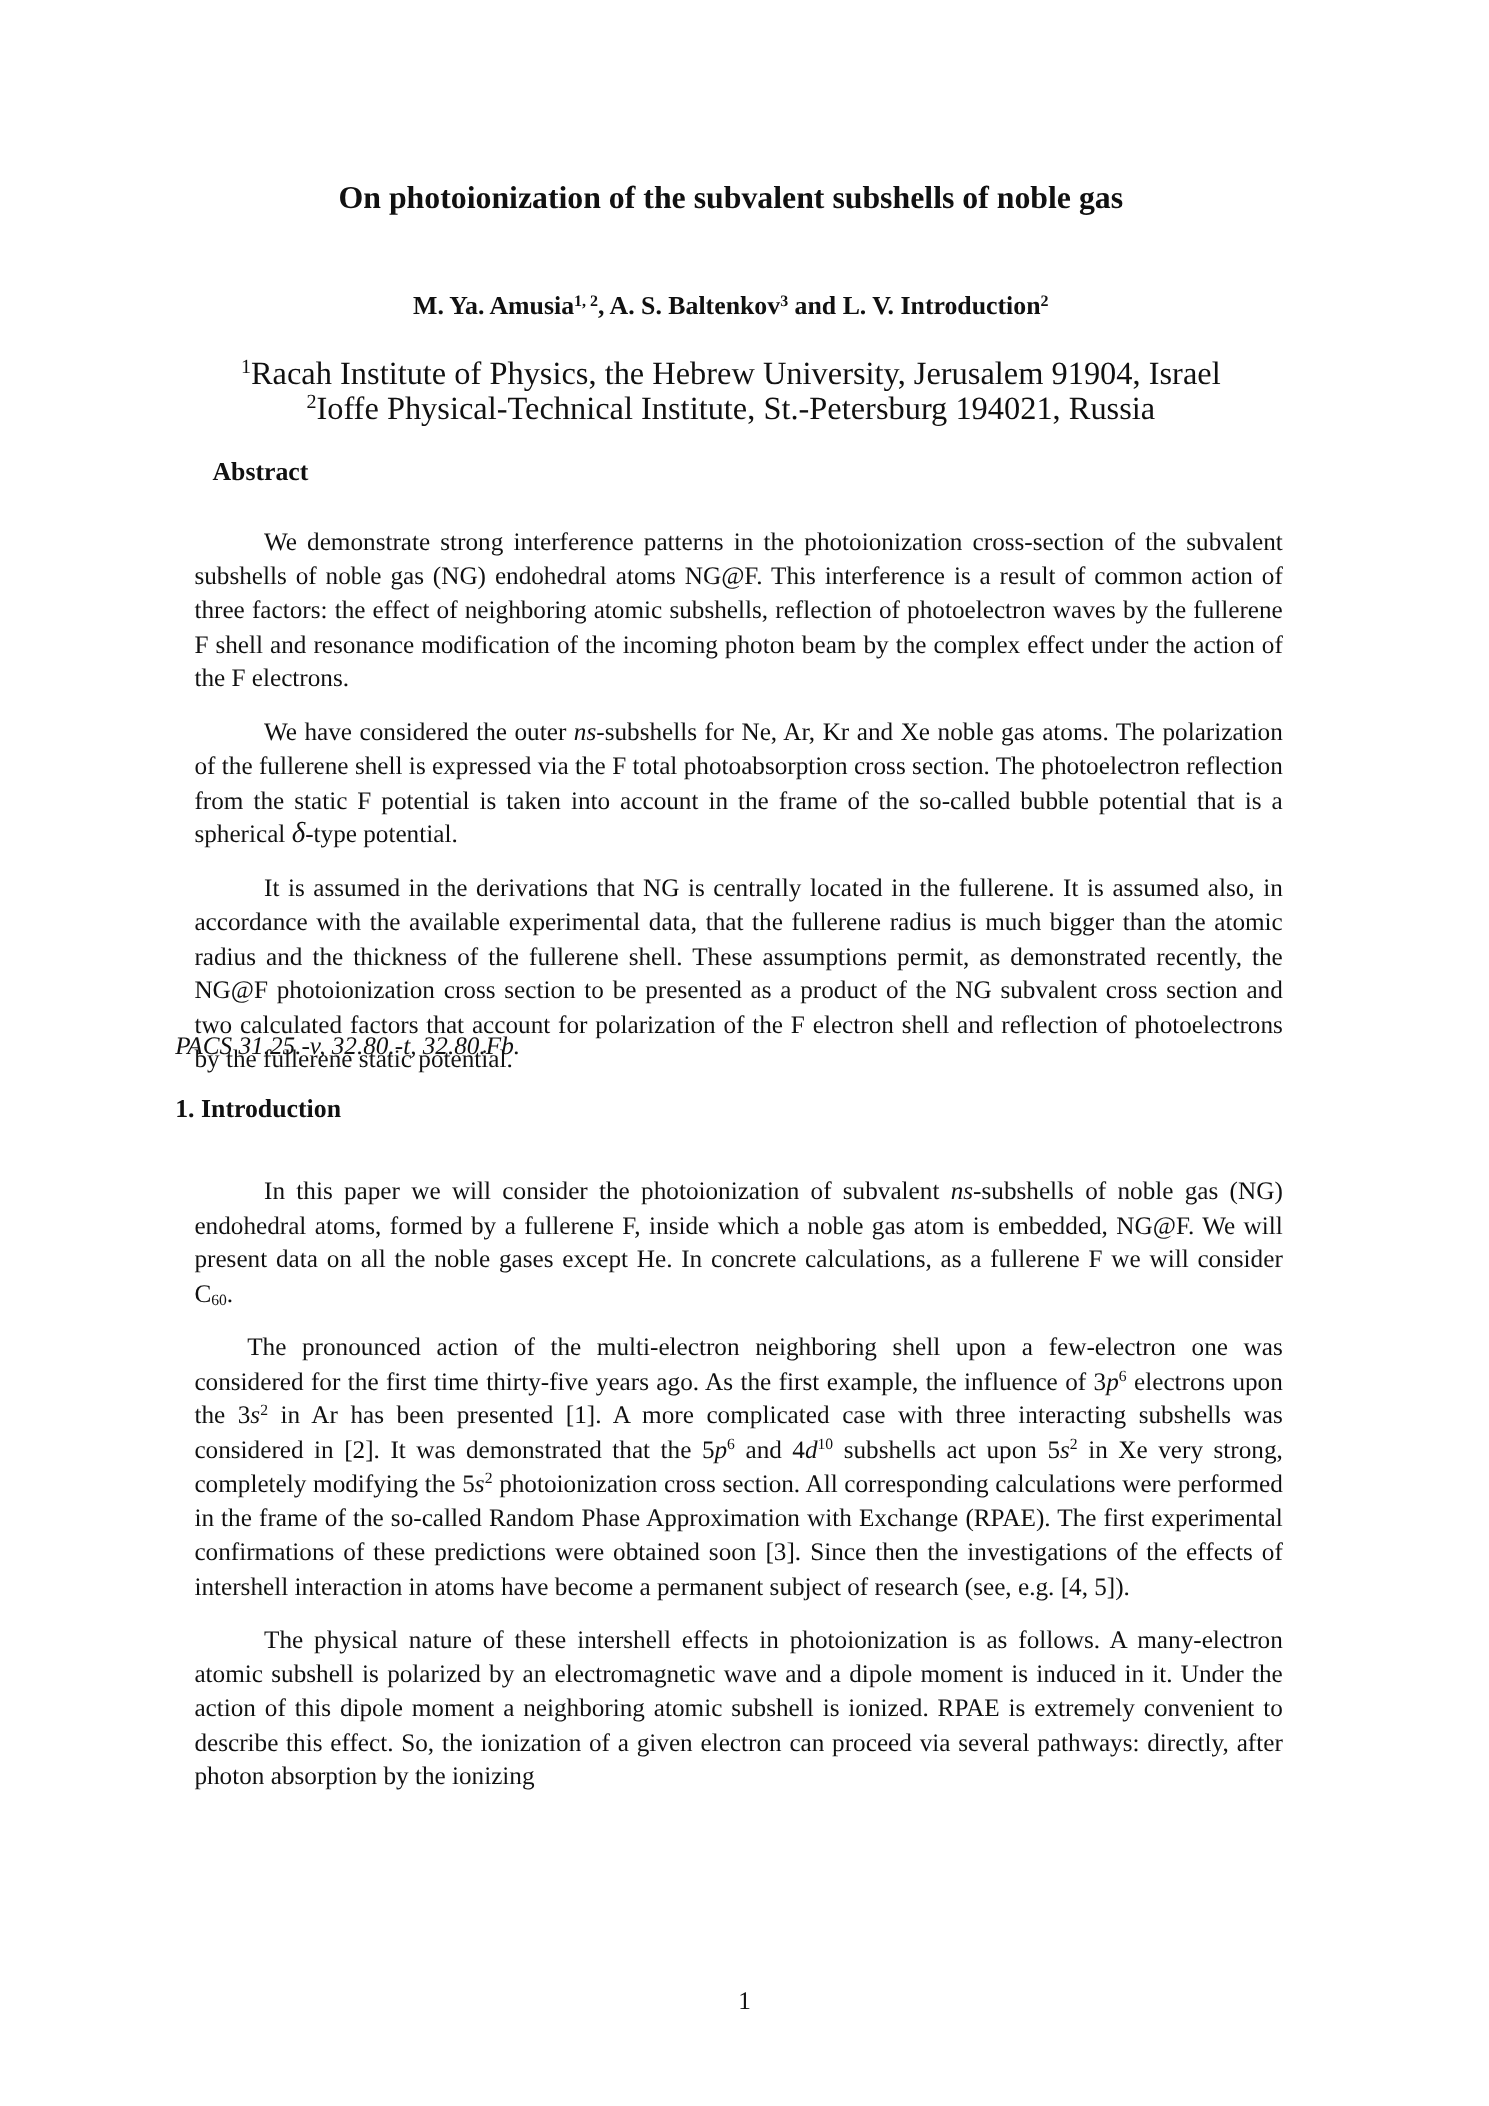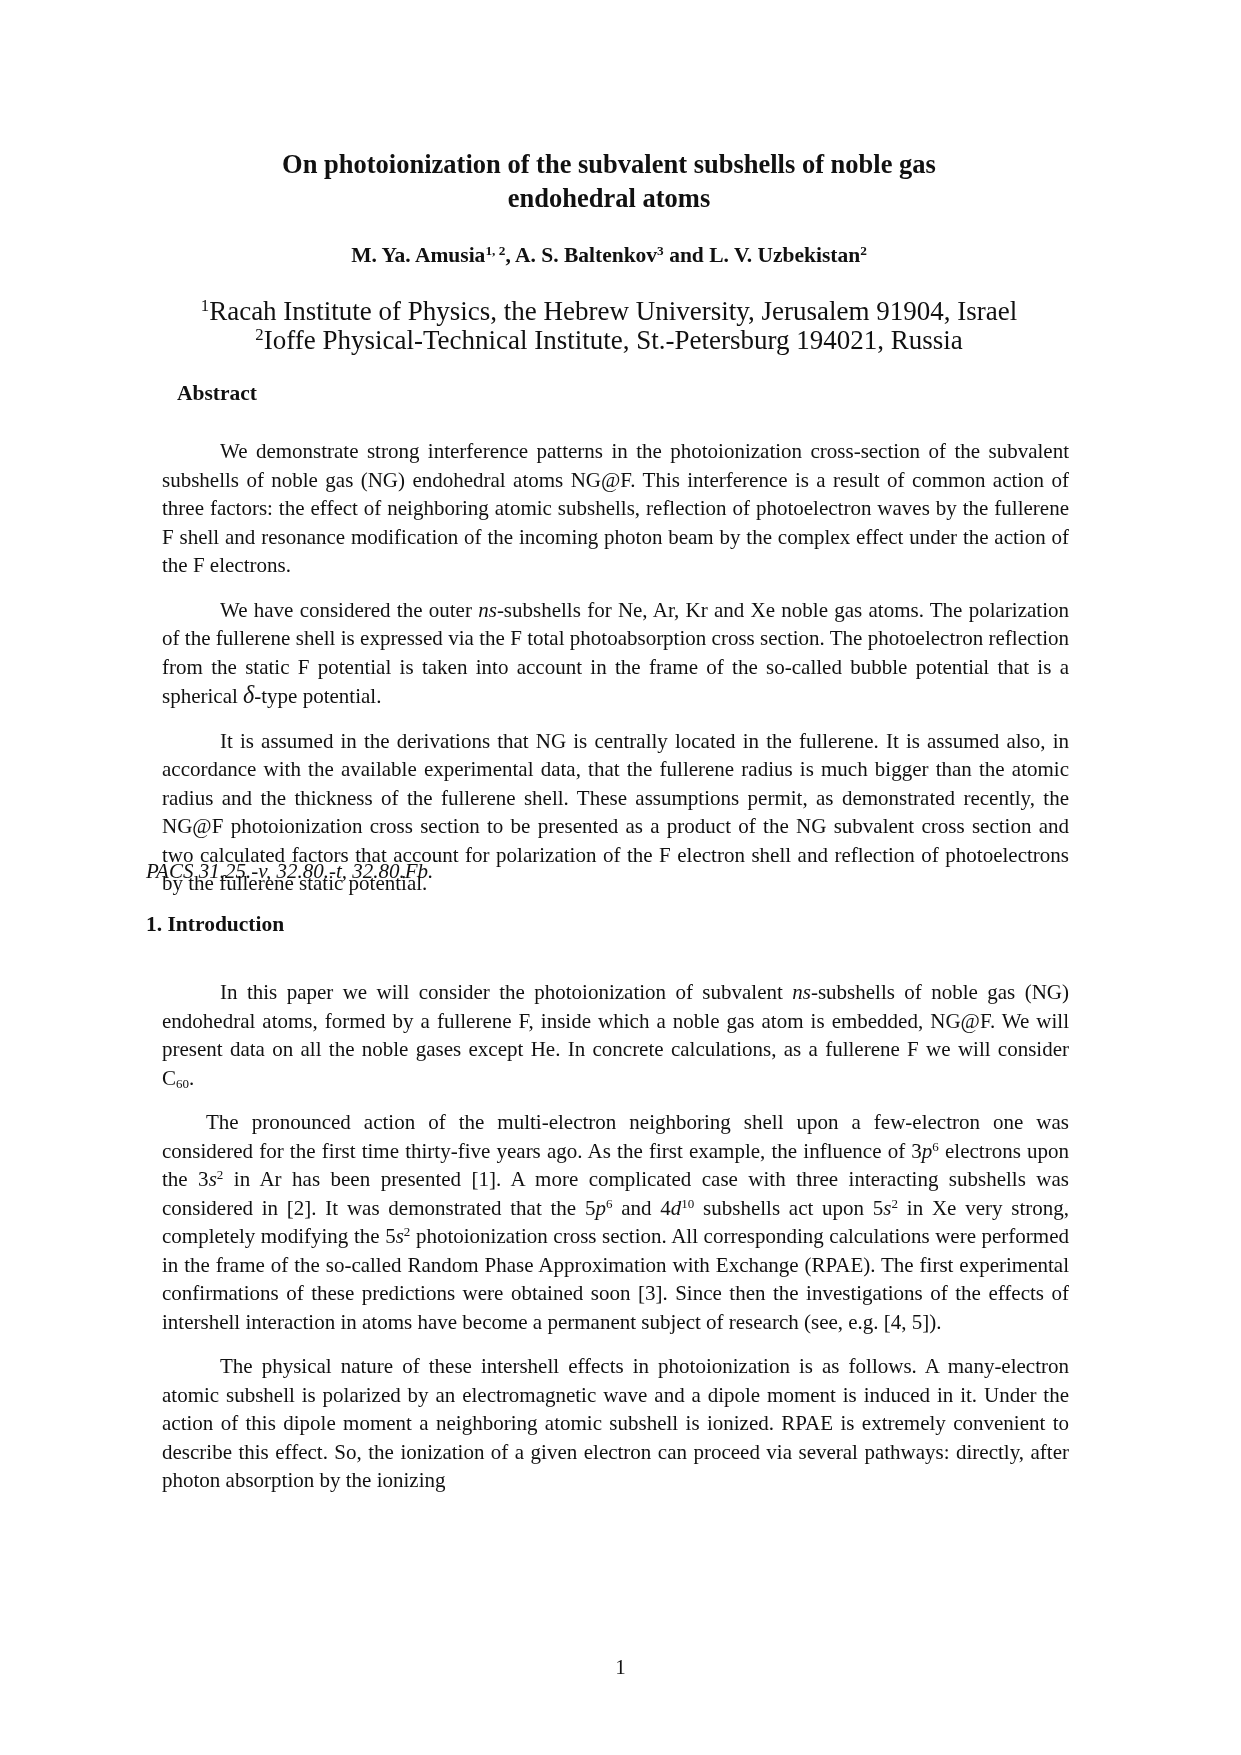--- a/index.html
+++ b/index.html
@@ -41,25 +41,24 @@
   em { }
   .delta { font-style: italic; font-size: 1.15em; }
 </style>
 </head>
 <body>
 
 <div class="page">
 
   <div class="title">
     <div>On photoionization of the subvalent subshells of noble gas</div>
-    <div>endohedral atoms</div>
   </div>
 
   <div class="authors">
-    <span>M. Ya. Amusia</span><sup>1, 2</sup><span>, A. S. Baltenkov</span><sup>3</sup><span> and L. V. Uzbekistan</span><sup>2</sup>
+    <span>M. Ya. Amusia</span><sup>1, 2</sup><span>, A. S. Baltenkov</span><sup>3</sup><span> and L. V. Introduction</span><sup>2</sup>
   </div>
 
   <div class="affils">
     <div><sup>1</sup><span>Racah Institute of Physics, the Hebrew University, Jerusalem 91904, Israel</span></div>
     <div><sup>2</sup><span>Ioffe Physical-Technical Institute, St.-Petersburg 194021, Russia</span></div>
   </div>
 
   <div class="heading" style="top:379px;margin-left:31px;">Abstract</div>
 
   <div class="body" style="top:421px;">

